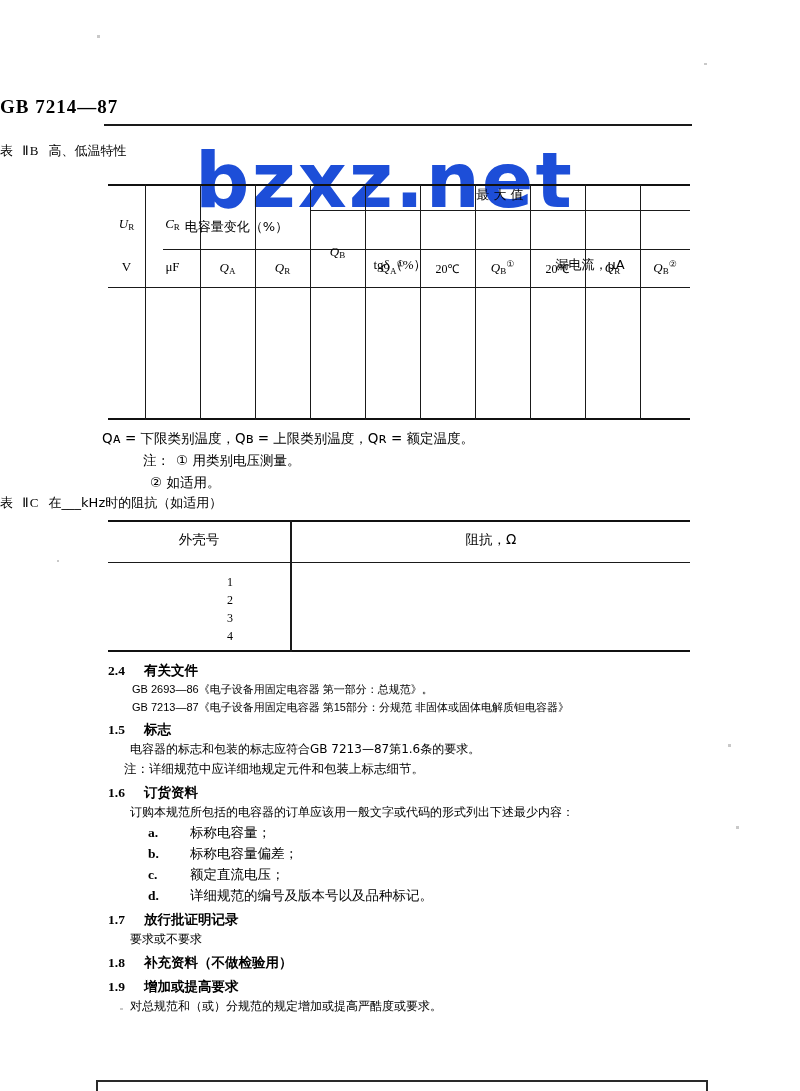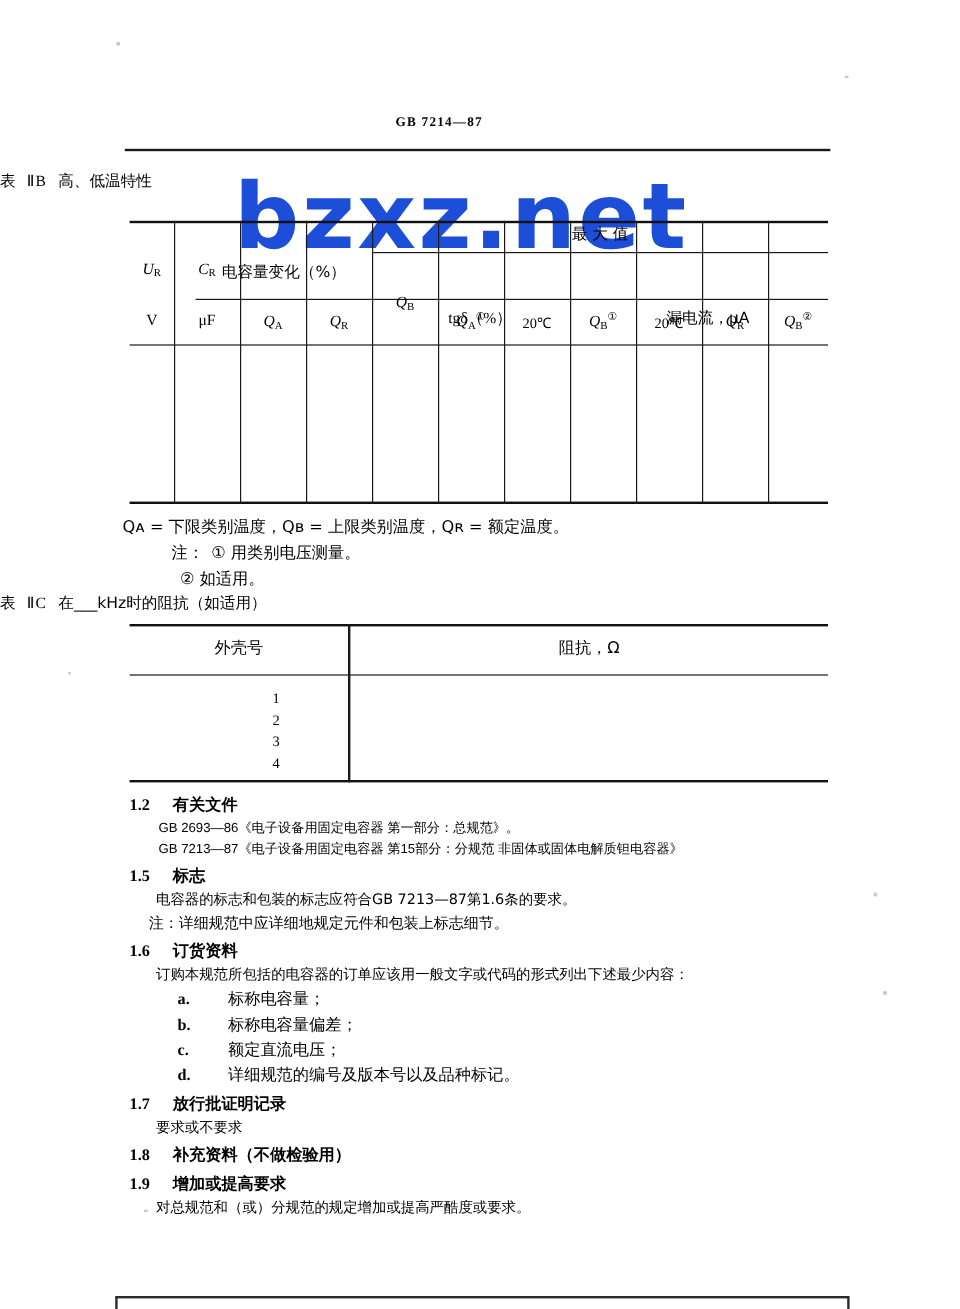--- a/index.html
+++ b/index.html
@@ -36,24 +36,23 @@
     user-select: none;
     z-index: 0;
   }
 
   
   #running-head {
     position: absolute;
     top: 96px;
     left: 0;
     width: 732px;
-    text-align: center;
-    font-family: "Liberation Serif", serif;
-    font-weight: bold;
-    font-size: 11px;
+    font-family: "Liberation Serif", serif;
+    font-weight: bold;
+    font-size: 19px;
     letter-spacing: 1px;
     z-index: 3;
   }
   #head-rule {
     position: absolute;
     top: 124px;
     left: 104px;
     width: 588px;
     height: 2px;
     background: #1a1a1a;
@@ -335,21 +334,21 @@
 
     <div class="cnum" style="top:55px;">1</div>
     <div class="cnum" style="top:73px;">2</div>
     <div class="cnum" style="top:91px;">3</div>
     <div class="cnum" style="top:109px;">4</div>
   </div>
 
   <div id="body-text">
 
     <p class="sec-head">
-      <span class="num">1.2</span><span>有关文件</span>
+      <span class="num">2.4</span><span>有关文件</span>
     </p>
     <p class="gbref cn">GB  2693—86《电子设备用固定电容器  第一部分：总规范》。</p>
     <p class="gbref cn tight">GB  7213—87《电子设备用固定电容器  第15部分：分规范  非固体或固体电解质钽电容器》</p>
 
     <p class="sec-head">
       <span class="num">1.5</span><span>标志</span>
     </p>
     <p class="para cn">电容器的标志和包装的标志应符合GB  7213—87第1.6条的要求。</p>
     <p class="para-note cn tight">注：详细规范中应详细地规定元件和包装上标志细节。</p>
 

